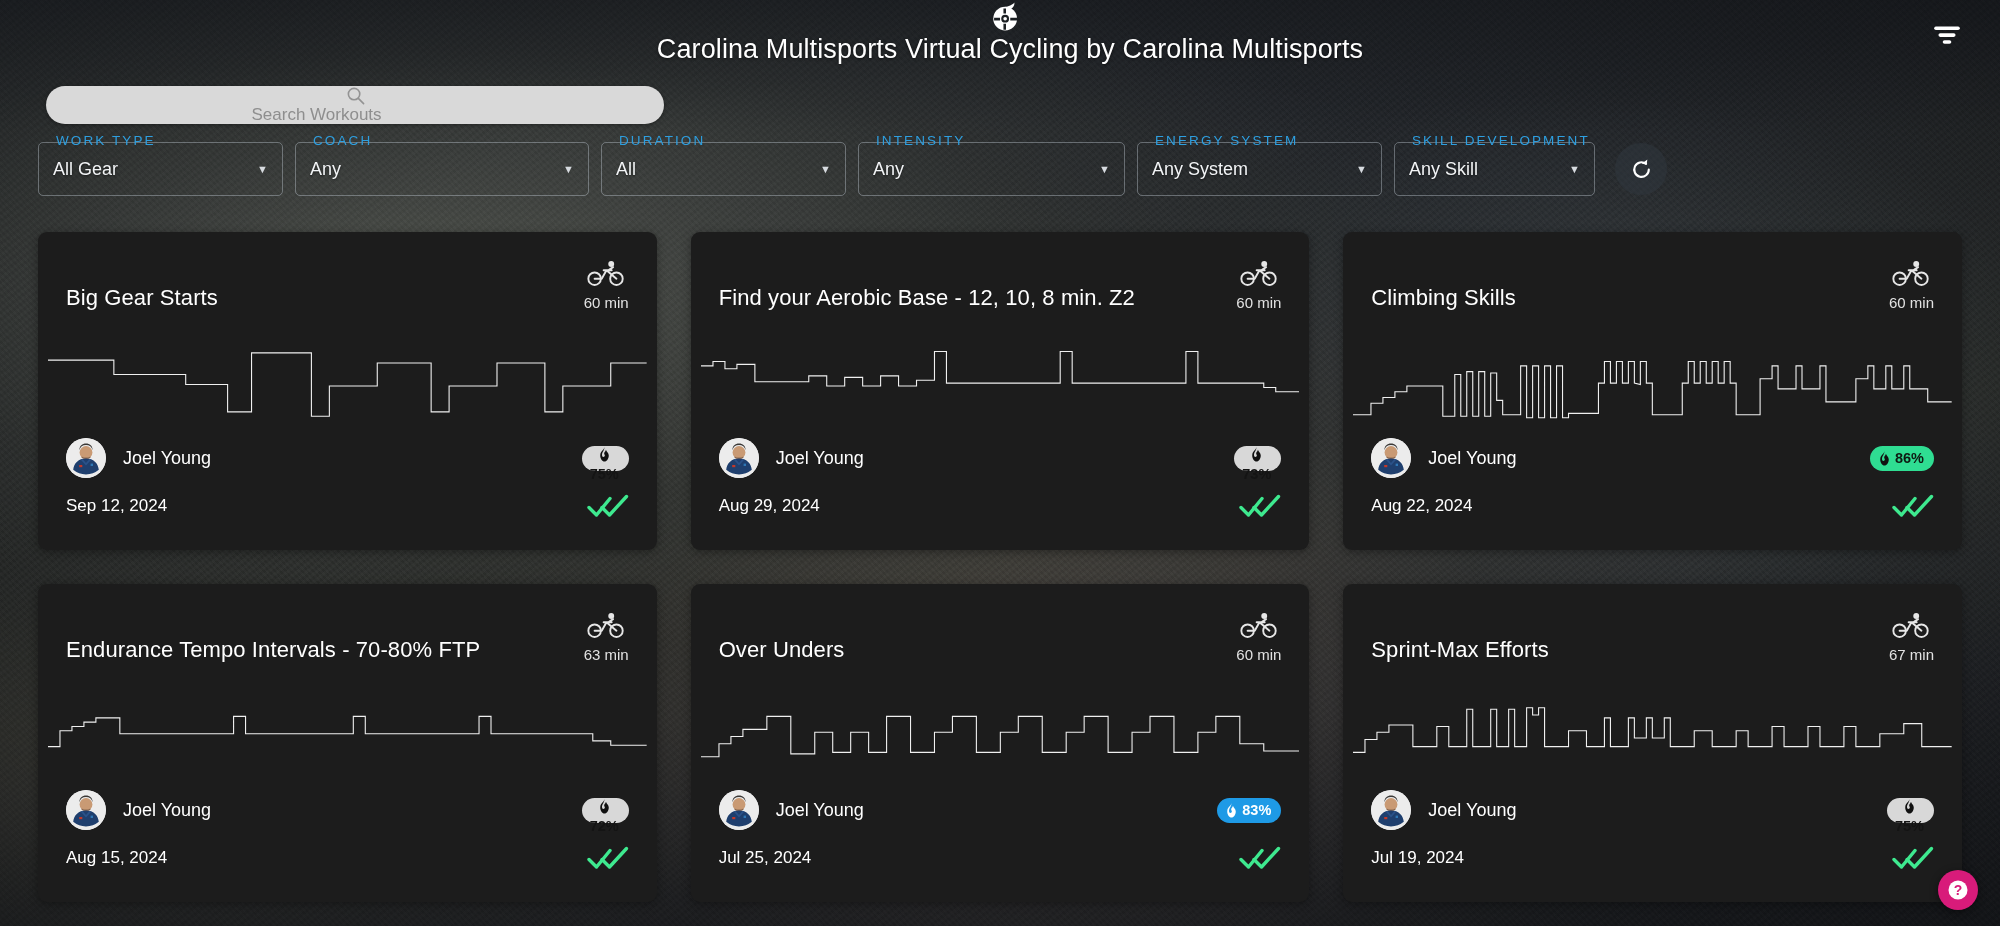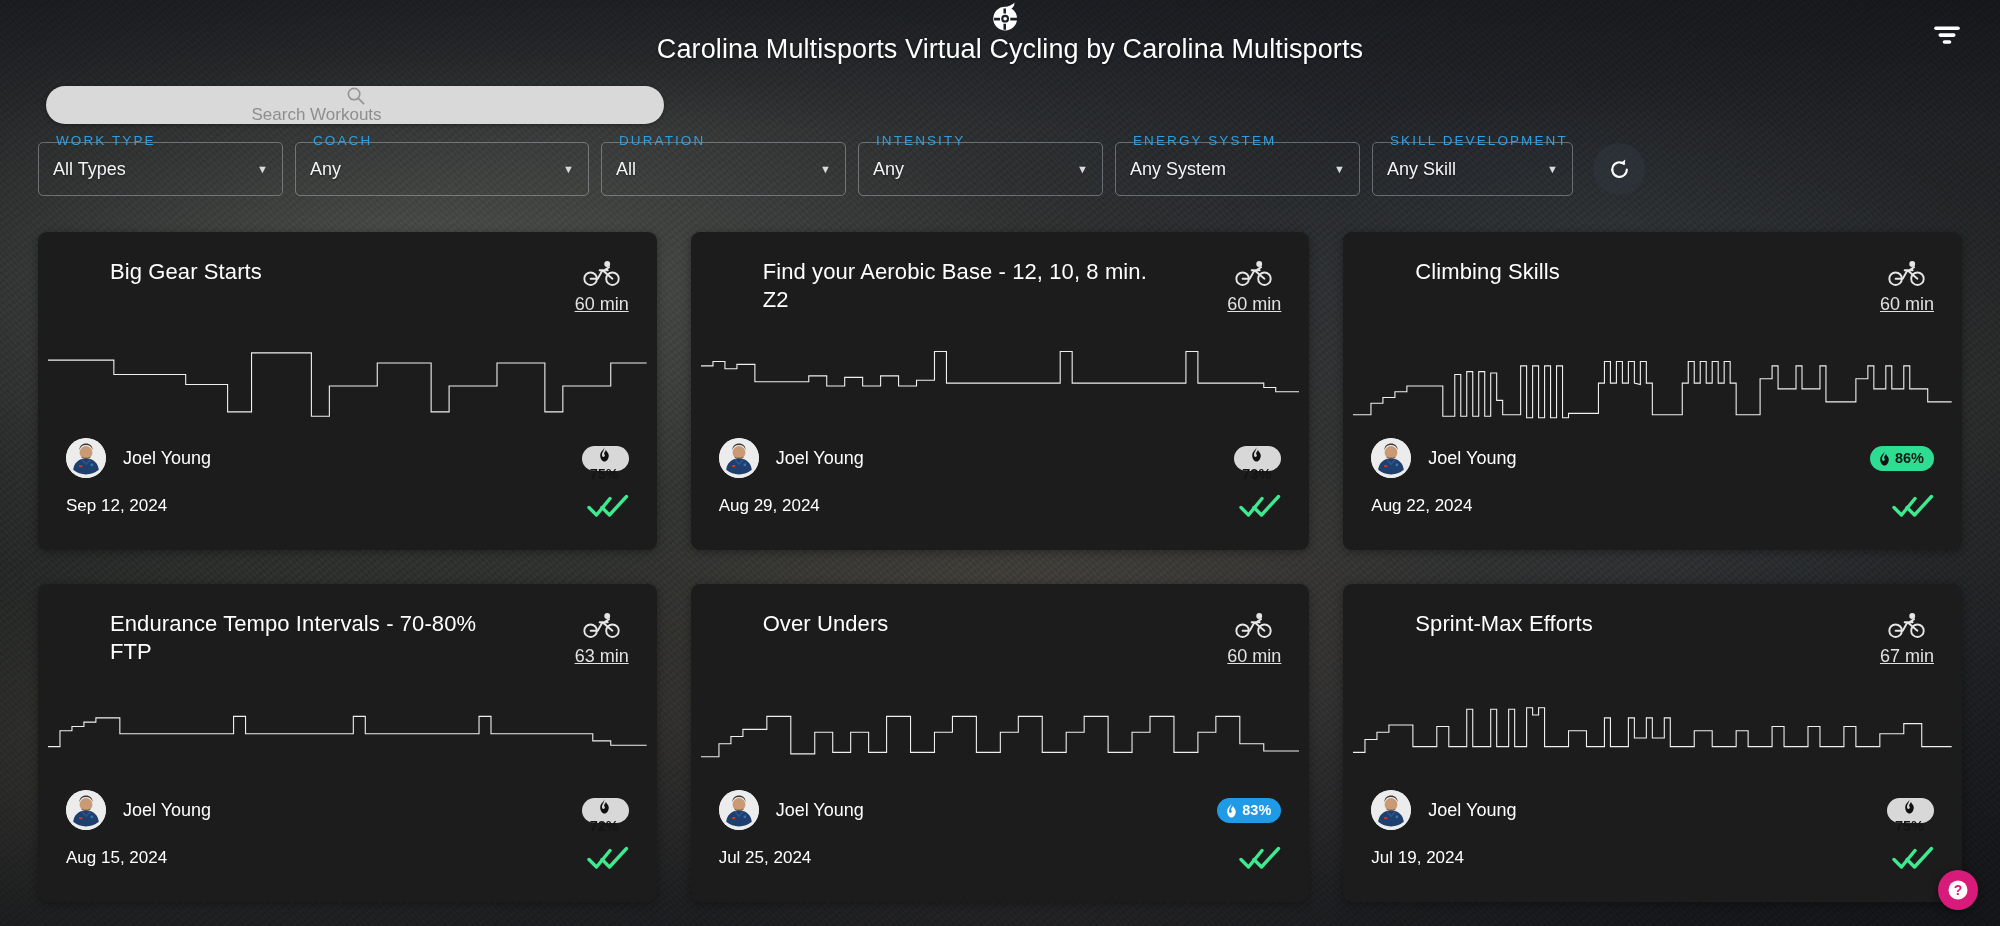--- a/index.html
+++ b/index.html
@@ -104,21 +104,21 @@
     font-size: 18px; color: #f2f4f6; white-space: nowrap;
     text-shadow: 0 1px 2px rgba(0,0,0,.5);
   }
   .filter .caret {
     margin-left: auto; padding-left: 18px;
     color: #d7dbe0; font-size: 11px; line-height: 1;
   }
   .f-worktype { width: 245px; }
   .f-coach    { width: 294px; }
   .f-duration { width: 245px; }
-  .f-intensity{ width: 245px; }
+  .f-intensity{ width: 267px; }
   .f-energy   { width: 245px; align-items: center; }
   .f-skill    { width: 201px; }
 
   .refresh-btn {
     width: 52px; height: 52px; border-radius: 50%;
     background: rgba(48,54,62,.55);
     display: flex; align-items: center; justify-content: center;
     cursor: pointer; flex: none; margin-left: 8px;
   }
 
@@ -132,29 +132,29 @@
   .card {
     background: #1c1c1c;
     border-radius: 9px;
     height: 318px;
     position: relative;
     padding: 26px 28px 0 28px;
     overflow: hidden;
     cursor: pointer;
     box-shadow: 0 2px 10px rgba(0,0,0,.35);
   }
-  .card-top { display: flex; align-items: flex-start; margin-left: 44px; }
+  .card-top { display: flex; align-items: flex-end; }
   .card-title {
     font-size: 22px; color: #ffffff; font-weight: 400;
     line-height: 1.25; max-width: 78%;
     letter-spacing: .1px;
   }
   .card-dur { margin-left: auto; text-align: center; flex: none; padding-top: 2px; }
   .bike-icon { width: 38px; height: 27px; display: block; margin: 0 auto; }
-  .dur-text { font-size: 18px; color: #e2e2e2; margin-top: 7px; white-space: nowrap; text-decoration: underline; }
+  .dur-text { font-size: 15px; color: #e2e2e2; margin-top: 7px; white-space: nowrap; }
 
   .profile {
     position: absolute; left: 10px; right: 10px; top: 118px; height: 72px;
   }
   .profile svg { width: 100%; height: 100%; display: block; }
 
   .athlete-row {
     position: absolute; left: 28px; right: 28px; top: 206px;
     display: flex; align-items: center;
   }
@@ -228,21 +228,21 @@
       <circle cx="8.5" cy="8.5" r="6" fill="none" stroke="#5a5a5a" stroke-width="1.7"></circle>
       <line x1="13" y1="13" x2="18.5" y2="18.5" stroke="#5a5a5a" stroke-width="1.7" stroke-linecap="round"></line>
     </svg>
     <input class="search-input" type="text" placeholder="Search Workouts" style="">
   </div>
 
   <div class="filters">
 
     <div class="filter f-worktype">
       <span class="legend" style="background: linear-gradient(rgba(0, 0, 0, 0) 0%, rgba(0, 0, 0, 0) 38%, rgba(45, 50, 56, 0) 38%);">WORK TYPE</span>
-      <span class="value">All Types</span>
+      <span class="value">All Gear</span>
       <span class="caret">▼</span>
     </div>
 
     <div class="filter f-coach">
       <span class="legend" style="background: linear-gradient(rgba(0, 0, 0, 0) 0%, rgba(0, 0, 0, 0) 38%, rgba(45, 50, 56, 0) 38%);">COACH</span>
       <span class="value">Any</span>
       <span class="caret">▼</span>
     </div>
 
     <div class="filter f-duration">

